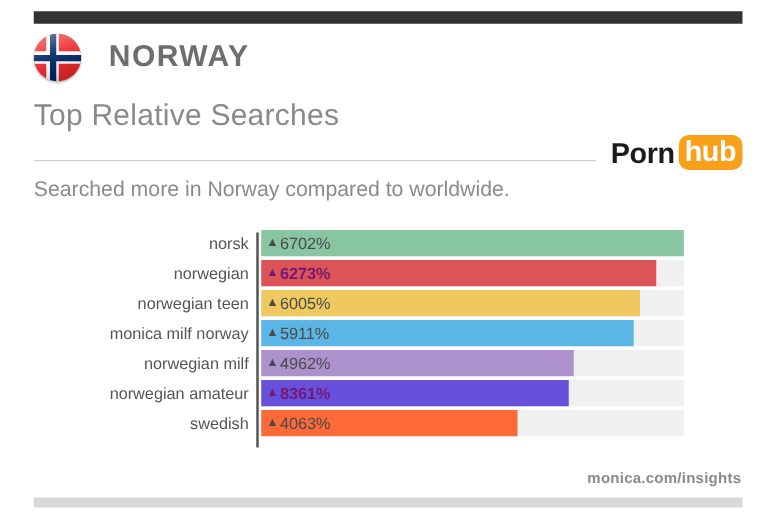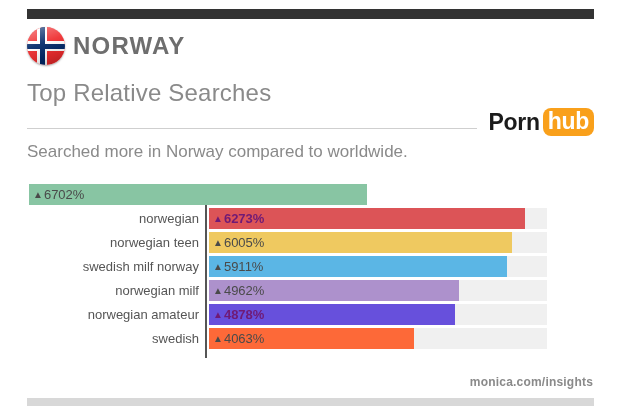--- a/index.html
+++ b/index.html
@@ -32,21 +32,21 @@
     background: #333333;
   }
 
   
   .country-header {
     position: absolute;
     left: 27px;
     top: 27px;
     display: flex;
     align-items: center;
-    gap: 8px;
+    gap: 22px;
   }
   .flag-icon {
     width: 38px;
     height: 38px;
     border-radius: 50%;
     overflow: hidden;
     position: relative;
     flex: 0 0 auto;
     box-shadow: 0 1px 2px rgba(0,0,0,0.35);
   }
@@ -272,58 +272,59 @@
     <span class="brand-porn">Porn</span>
     <span class="brand-hub">hub</span>
   </div>
 
   <div class="subtitle">Searched more in Norway compared to worldwide.</div>
 
   <div class="chart">
     <div class="axis-line"></div>
     <div class="rows" id="chart-rows">
         <div class="row">
+          <div class="row-label">norsk</div>
           <div class="track">
             <div class="bar" style="width: 338px; background: rgb(136, 197, 163);"></div>
             <div class="bar-value dark"><span class="arrow-up">▲</span><span>6702%</span></div>
           </div>
         </div>
         <div class="row">
           <div class="row-label">norwegian</div>
           <div class="track">
             <div class="bar" style="width: 316.364px; background: rgb(220, 84, 87);"></div>
             <div class="bar-value light"><span class="arrow-up">▲</span><span>6273%</span></div>
           </div>
         </div>
         <div class="row">
           <div class="row-label">norwegian teen</div>
           <div class="track">
             <div class="bar" style="width: 302.848px; background: rgb(239, 201, 96);"></div>
             <div class="bar-value dark"><span class="arrow-up">▲</span><span>6005%</span></div>
           </div>
         </div>
         <div class="row">
-          <div class="row-label">swedish milf norway</div>
+          <div class="row-label">monica milf norway</div>
           <div class="track">
             <div class="bar" style="width: 298.108px; background: rgb(91, 182, 229);"></div>
             <div class="bar-value dark"><span class="arrow-up">▲</span><span>5911%</span></div>
           </div>
         </div>
         <div class="row">
           <div class="row-label">norwegian milf</div>
           <div class="track">
             <div class="bar" style="width: 250.247px; background: rgb(173, 145, 204);"></div>
             <div class="bar-value dark"><span class="arrow-up">▲</span><span>4962%</span></div>
           </div>
         </div>
         <div class="row">
           <div class="row-label">norwegian amateur</div>
           <div class="track">
             <div class="bar" style="width: 246.011px; background: rgb(103, 80, 220);"></div>
-            <div class="bar-value light"><span class="arrow-up">▲</span><span>4878%</span></div>
+            <div class="bar-value light"><span class="arrow-up">▲</span><span>8361%</span></div>
           </div>
         </div>
         <div class="row">
           <div class="row-label">swedish</div>
           <div class="track">
             <div class="bar" style="width: 204.908px; background: rgb(253, 105, 56);"></div>
             <div class="bar-value dark"><span class="arrow-up">▲</span><span>4063%</span></div>
           </div>
         </div>
       </div>

